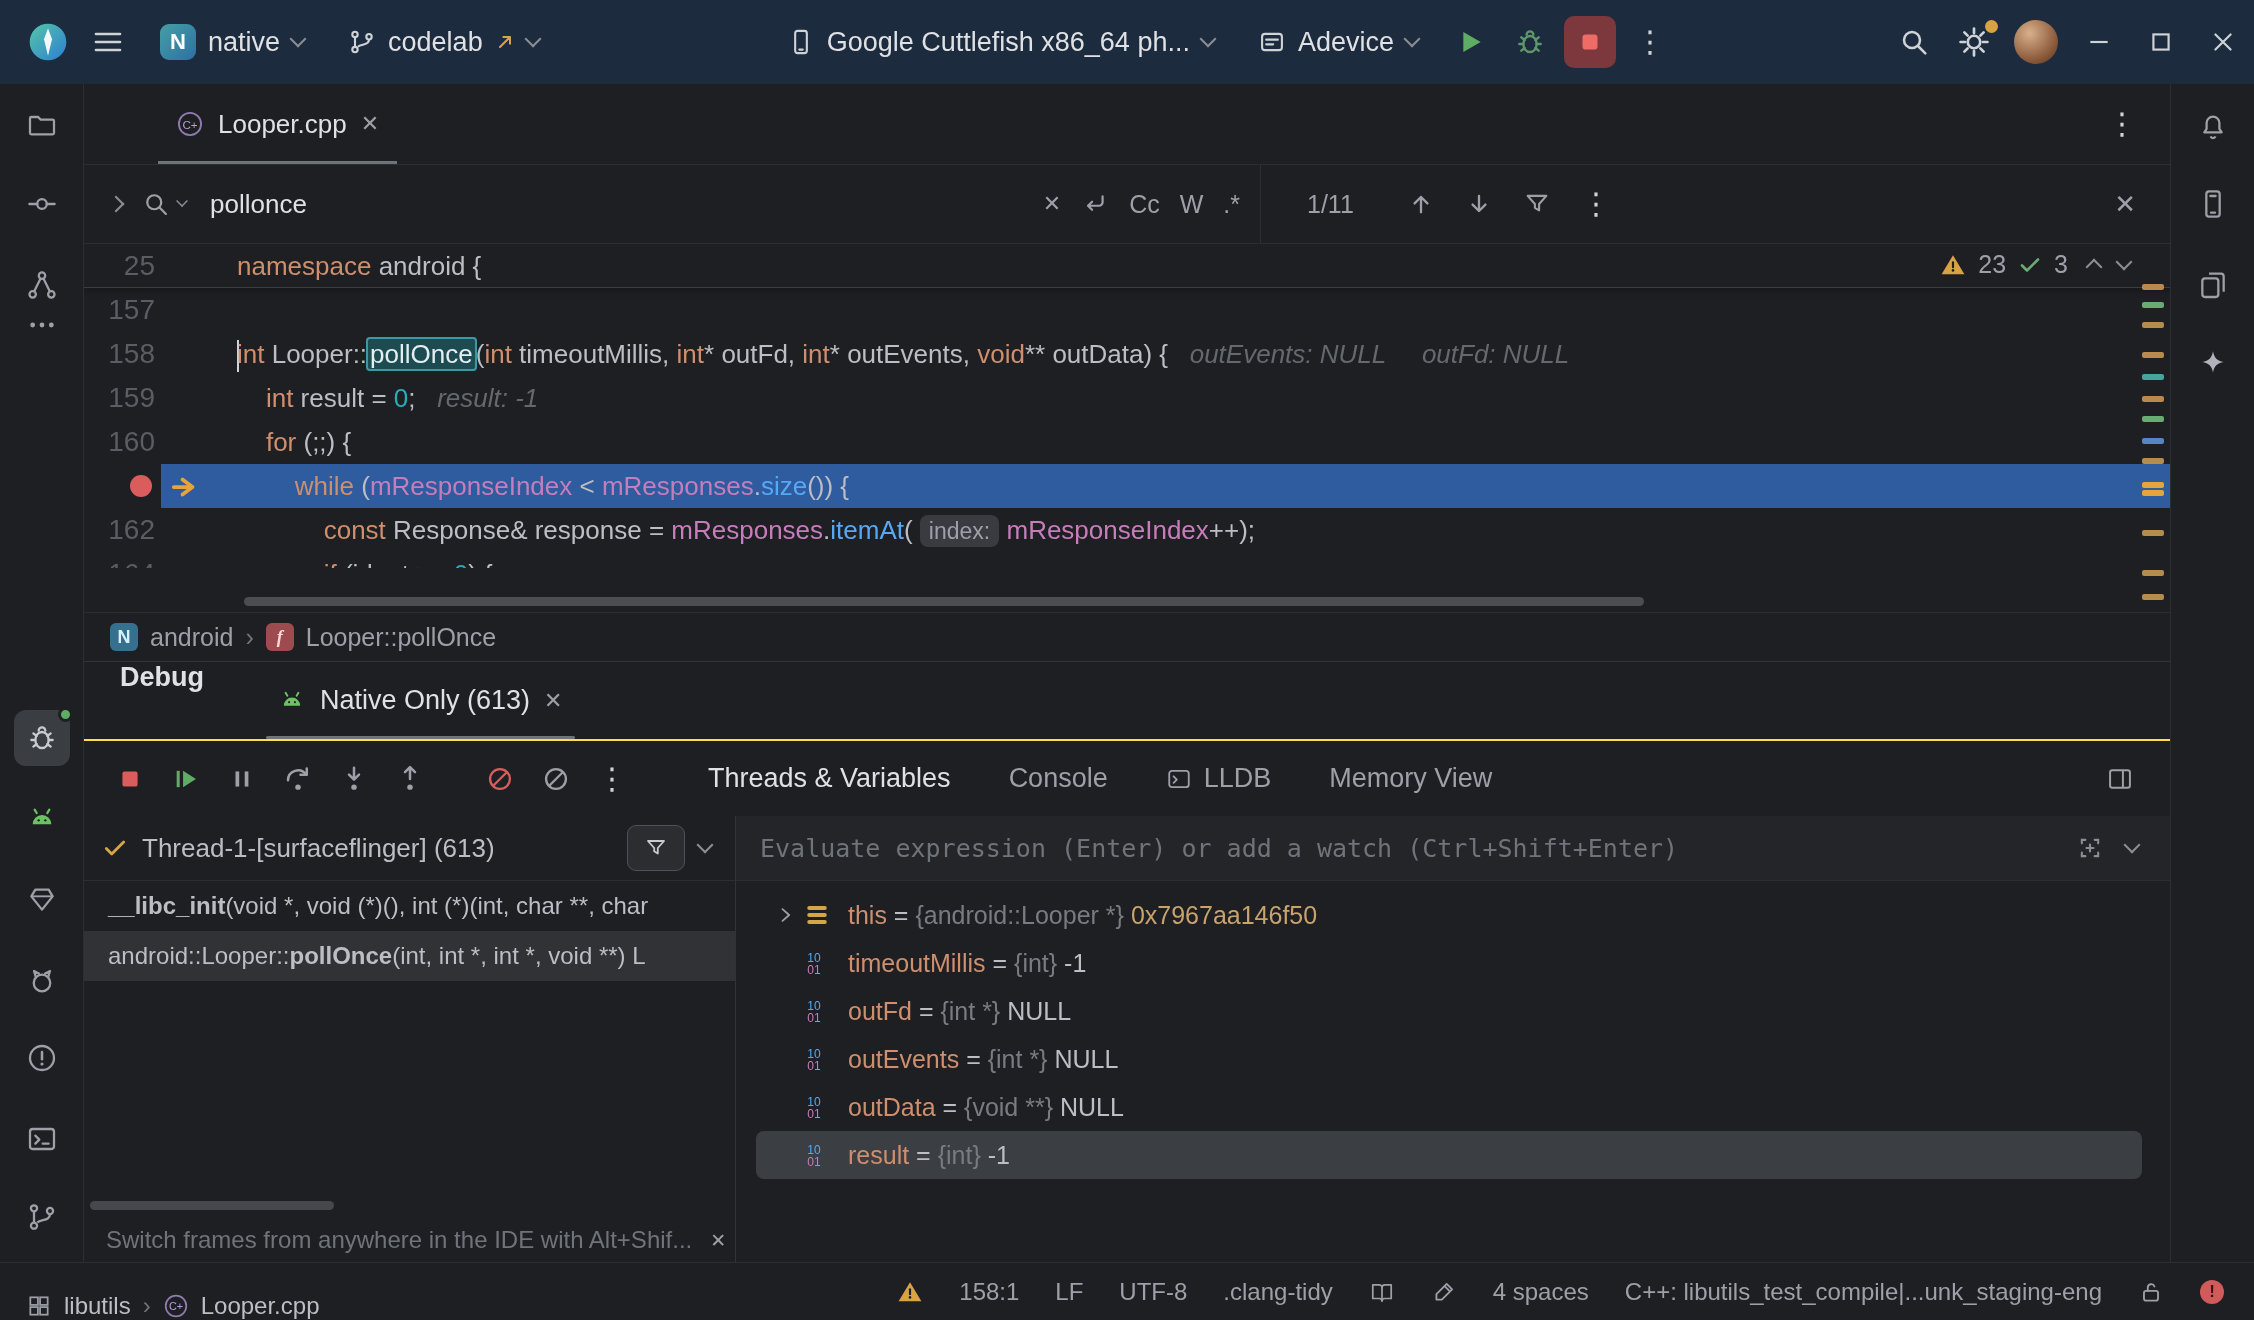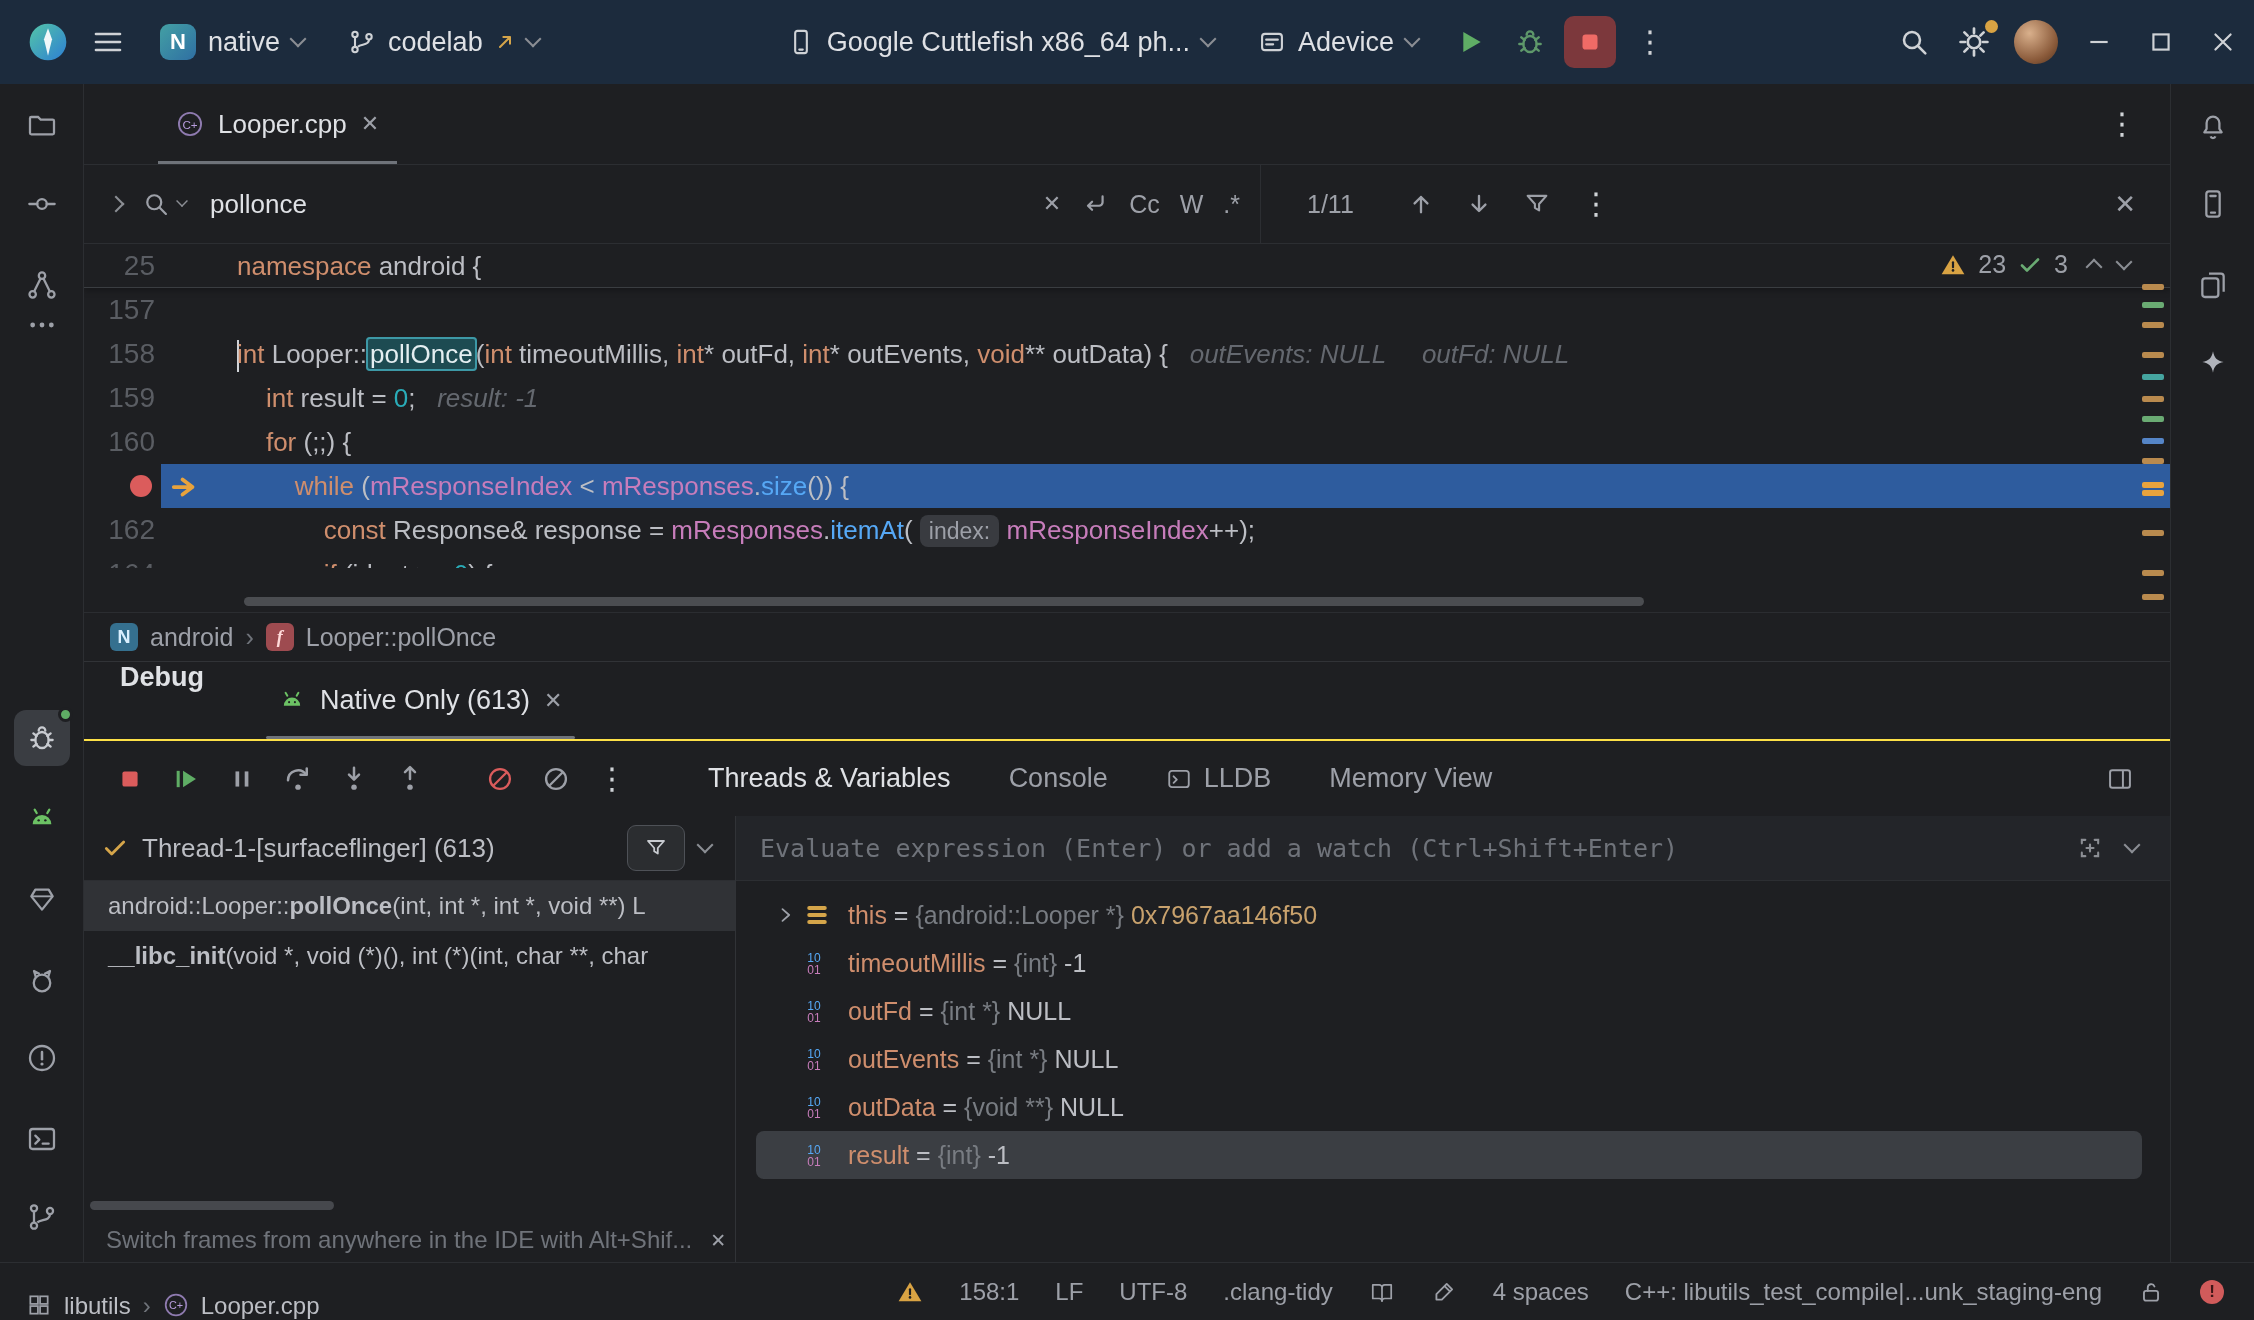--- a/index.html
+++ b/index.html
@@ -108,21 +108,21 @@
   .vchev{width:38px;flex:none;display:flex;align-items:center;justify-content:center;}
   .vicon{width:44px;flex:none;display:flex;align-items:center;}
   .vname{color:#cf8e6d;}
   .veq{color:#bcbec4;}
   .vtype{color:#787c82;}
   .vval{color:#bcbec4;}
   .vaddr{color:#c9a26d;}
 
   
   .statusbar{position:absolute;left:0;right:0;bottom:0;height:58px;border-top:1px solid #2c2e32;background:#1e1f22;display:flex;align-items:center;padding:0 30px 0 26px;font-size:24px;color:#9da0a8;}
-  .sb-left{display:flex;gap:12px;color:#bcbec4;margin-top:28px;}
+  .sb-left{display:flex;align-items:center;gap:12px;color:#bcbec4;margin-top:28px;}
   .sb-right{margin-left:auto;display:flex;align-items:center;gap:36px;white-space:nowrap;}
   .err-dot{width:24px;height:24px;border-radius:50%;background:#d15b5b;color:#3b1516;font-size:17px;font-weight:bold;display:flex;align-items:center;justify-content:center;}
 </style>
 </head>
 <body>
 
 <div id="app">
 
   <header class="titlebar">
     <span class="tb-btn">
@@ -534,28 +534,28 @@
               </svg>
             <span class="thread-label">Thread-1-[surfaceflinger] (613)</span>
             <span class="funnel-btn">
                 <svg width="24" height="24" viewBox="0 0 24 24">
                   <path d="M4 5h16l-6.2 7v5.5l-3.6-2.2V12z" stroke="#c8cbd0" stroke-width="1.8" fill="none" stroke-linejoin="round"></path>
                 </svg>
               </span>
             <span class="chev" style="margin-right:6px"></span>
           </div>
           <div id="frames-list">
+              <div class="frame-row">
+                <span class="fname">__libc_init</span>
+                <span>(void *, void (*)(), int (*)(int, char **, char</span>
+              </div>
               <div class="frame-row sel">
                 <span>android::Looper::</span>
                 <span class="fname">pollOnce</span>
                 <span>(int, int *, int *, void **) L</span>
-              </div>
-              <div class="frame-row">
-                <span class="fname">__libc_init</span>
-                <span>(void *, void (*)(), int (*)(int, char **, char</span>
               </div>
             </div>
           <div class="pane-scroll"></div>
           <div class="frames-hint">
             <span>Switch frames from anywhere in the IDE with Alt+Shif...</span>
             <span class="x-icon" style="font-size:19px">✕</span>
           </div>
         </div>
 
         <div class="pane-right">

